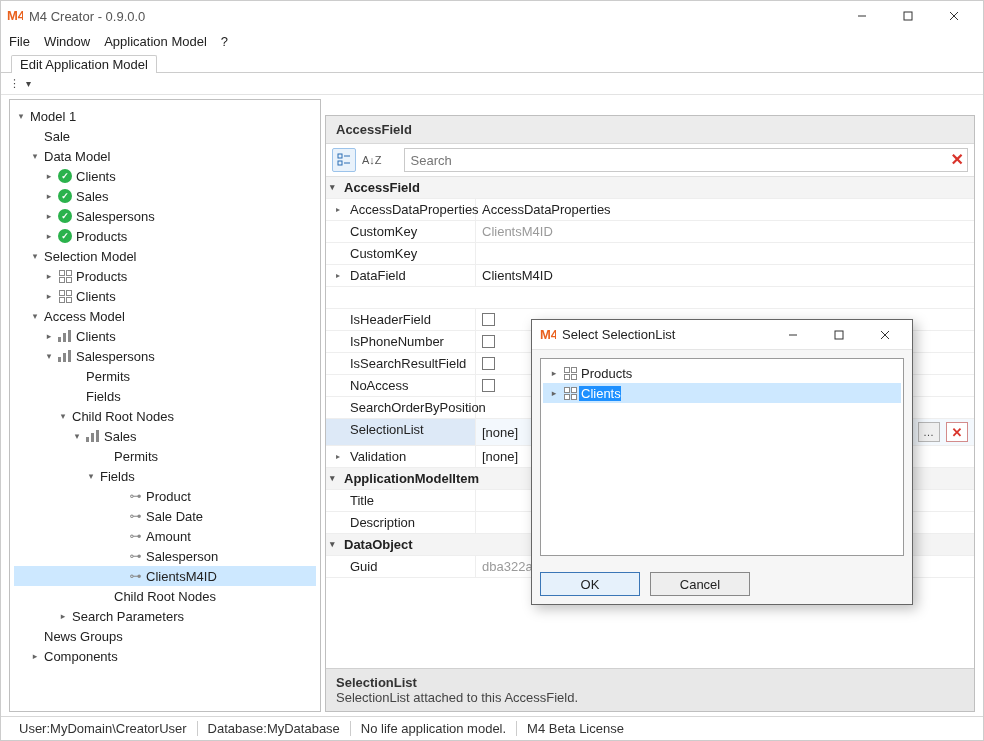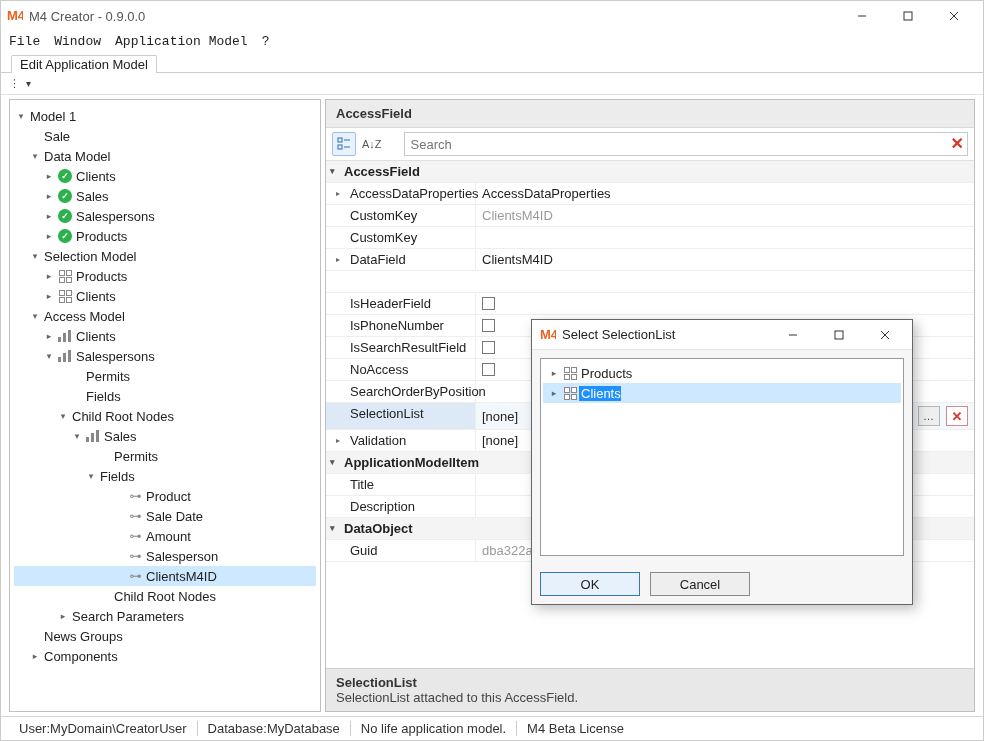--- a/index.html
+++ b/index.html
@@ -6,30 +6,30 @@
   html, body { margin: 0; padding: 0; width: 984px; height: 741px; background: #fff; color: #222; overflow: hidden; }
   .window { width: 984px; height: 741px; border: 1px solid #ccc; display: flex; flex-direction: column; background: #fff; }
   
   .titlebar { height: 30px; display: flex; align-items: center; padding: 0 6px; }
   .titlebar .logo { width: 16px; height: 16px; margin-right: 6px; display:inline-flex; align-items:center; justify-content:center;}
   .titlebar .title { color: #555; }
   .titlebar .spacer { flex: 1; }
   .winbtn { width: 46px; height: 30px; display: flex; align-items: center; justify-content: center; color: #555; }
   
   .menubar { height: 22px; display: flex; align-items: center; padding: 0 8px; gap: 14px; color: #222; border-bottom: 1px solid transparent; }
-  .menubar span { cursor: default; font-family: Liberation Mono, monospace; }
+  .menubar span { cursor: default; }
   .tablabel-row { display:flex; align-items:center; border-bottom: 1px solid #ccc; height:20px;}
   .tablabel-inner { border-top:1px solid #ccc; border-left:1px solid #ccc; border-right:1px solid #ccc; border-top-left-radius:2px; border-top-right-radius:2px; padding:1px 8px; background:#fff; position:relative; top:1px; }
   
   .smallbar { height: 22px; display:flex; align-items:center; padding: 0 8px; gap:6px; border-bottom:1px solid #e3e3e3; }
   .smallbar .chev { font-size:10px; color:#444; }
   
   .content { flex:1; display:flex; overflow:hidden; }
   .leftpane { width: 312px; border:1px solid #bfbfbf; margin: 4px 2px 4px 8px; display:flex; flex-direction:column; background:#fff; }
-  .rightpane { flex:1; border:1px solid #bfbfbf; margin: 4px 8px 4px 2px; display:flex; flex-direction:column; background:#fff; }
+  .rightpane { flex:1; border:1px solid #bfbfbf; margin: 20px 8px 4px 2px; display:flex; flex-direction:column; background:#fff; }
   
   .tree { flex:1; overflow:auto; padding: 6px 4px; }
   .tree-row { display:flex; align-items:center; height:20px; white-space:nowrap; }
   .tree-row.selected { background:#cde8ff; }
   .tw { display:inline-block; width:14px; text-align:center; font-size:9px; color:#666; cursor:pointer; user-select:none;}
   .tw.spacer { width:14px; }
   .ticon { display:inline-flex; align-items:center; justify-content:center; width:18px; height:16px; }
   .ind { display:inline-block; }
   .tree-label { padding-left:2px; }
   

